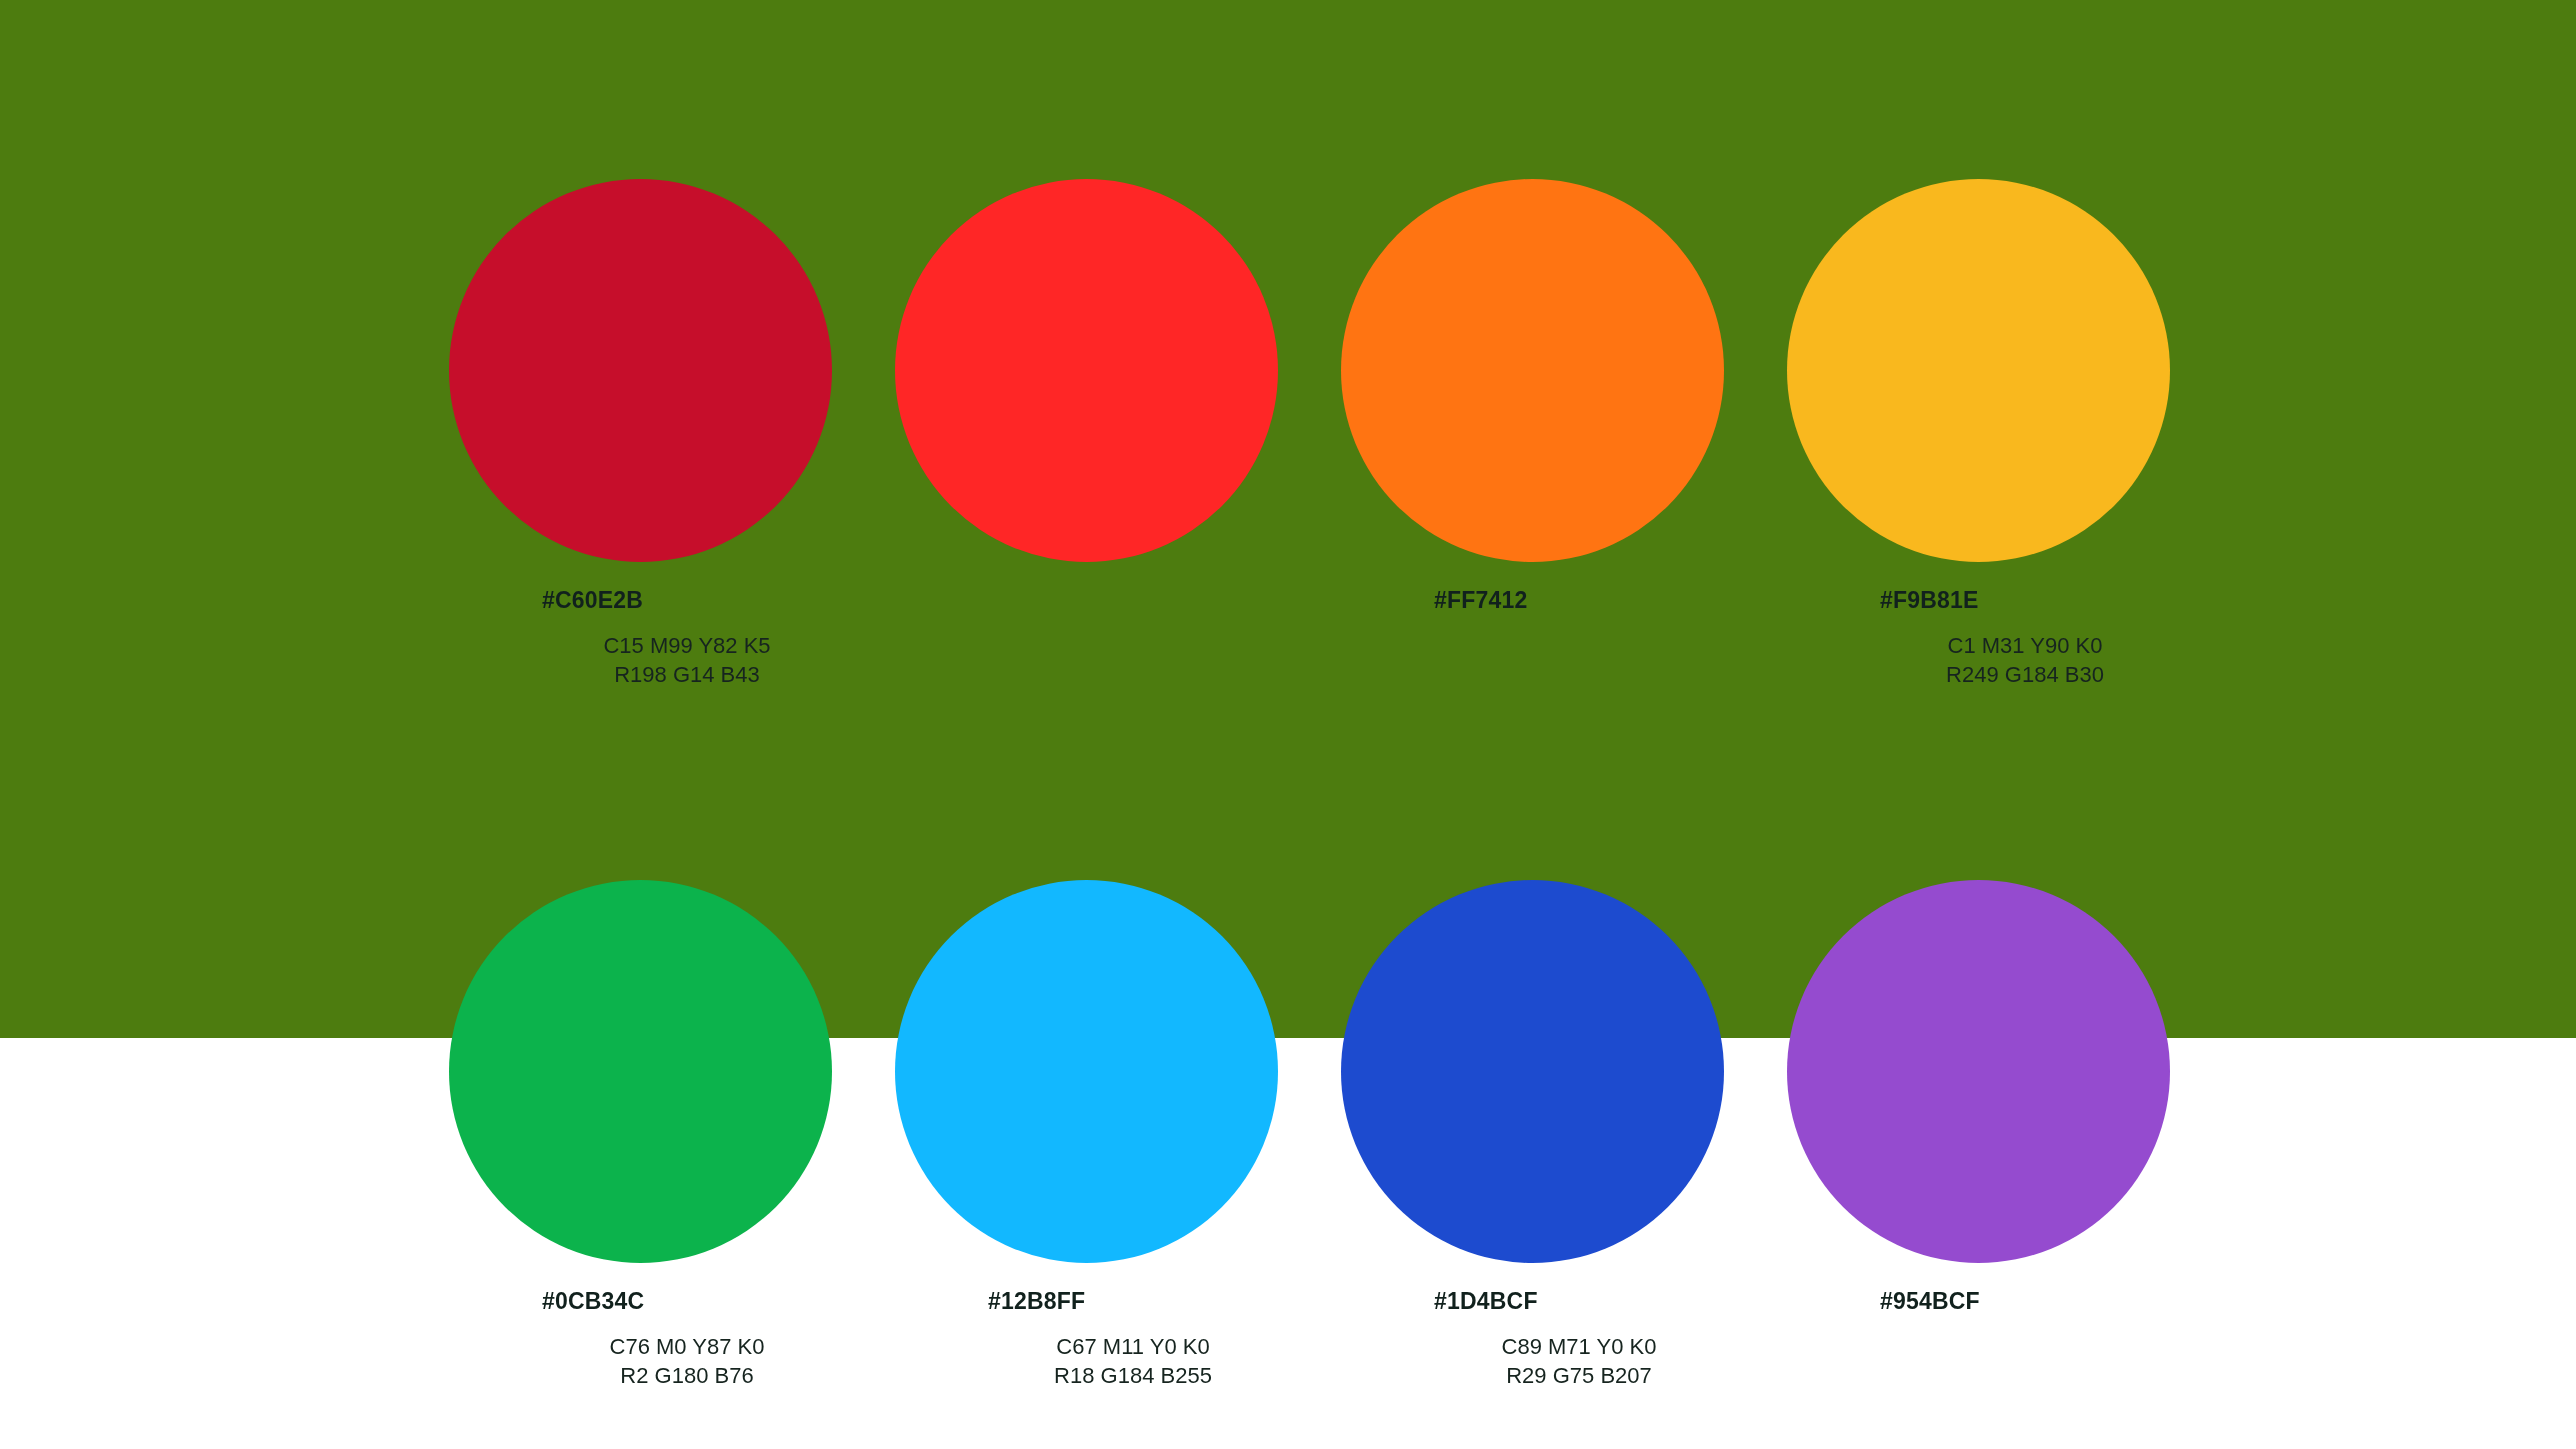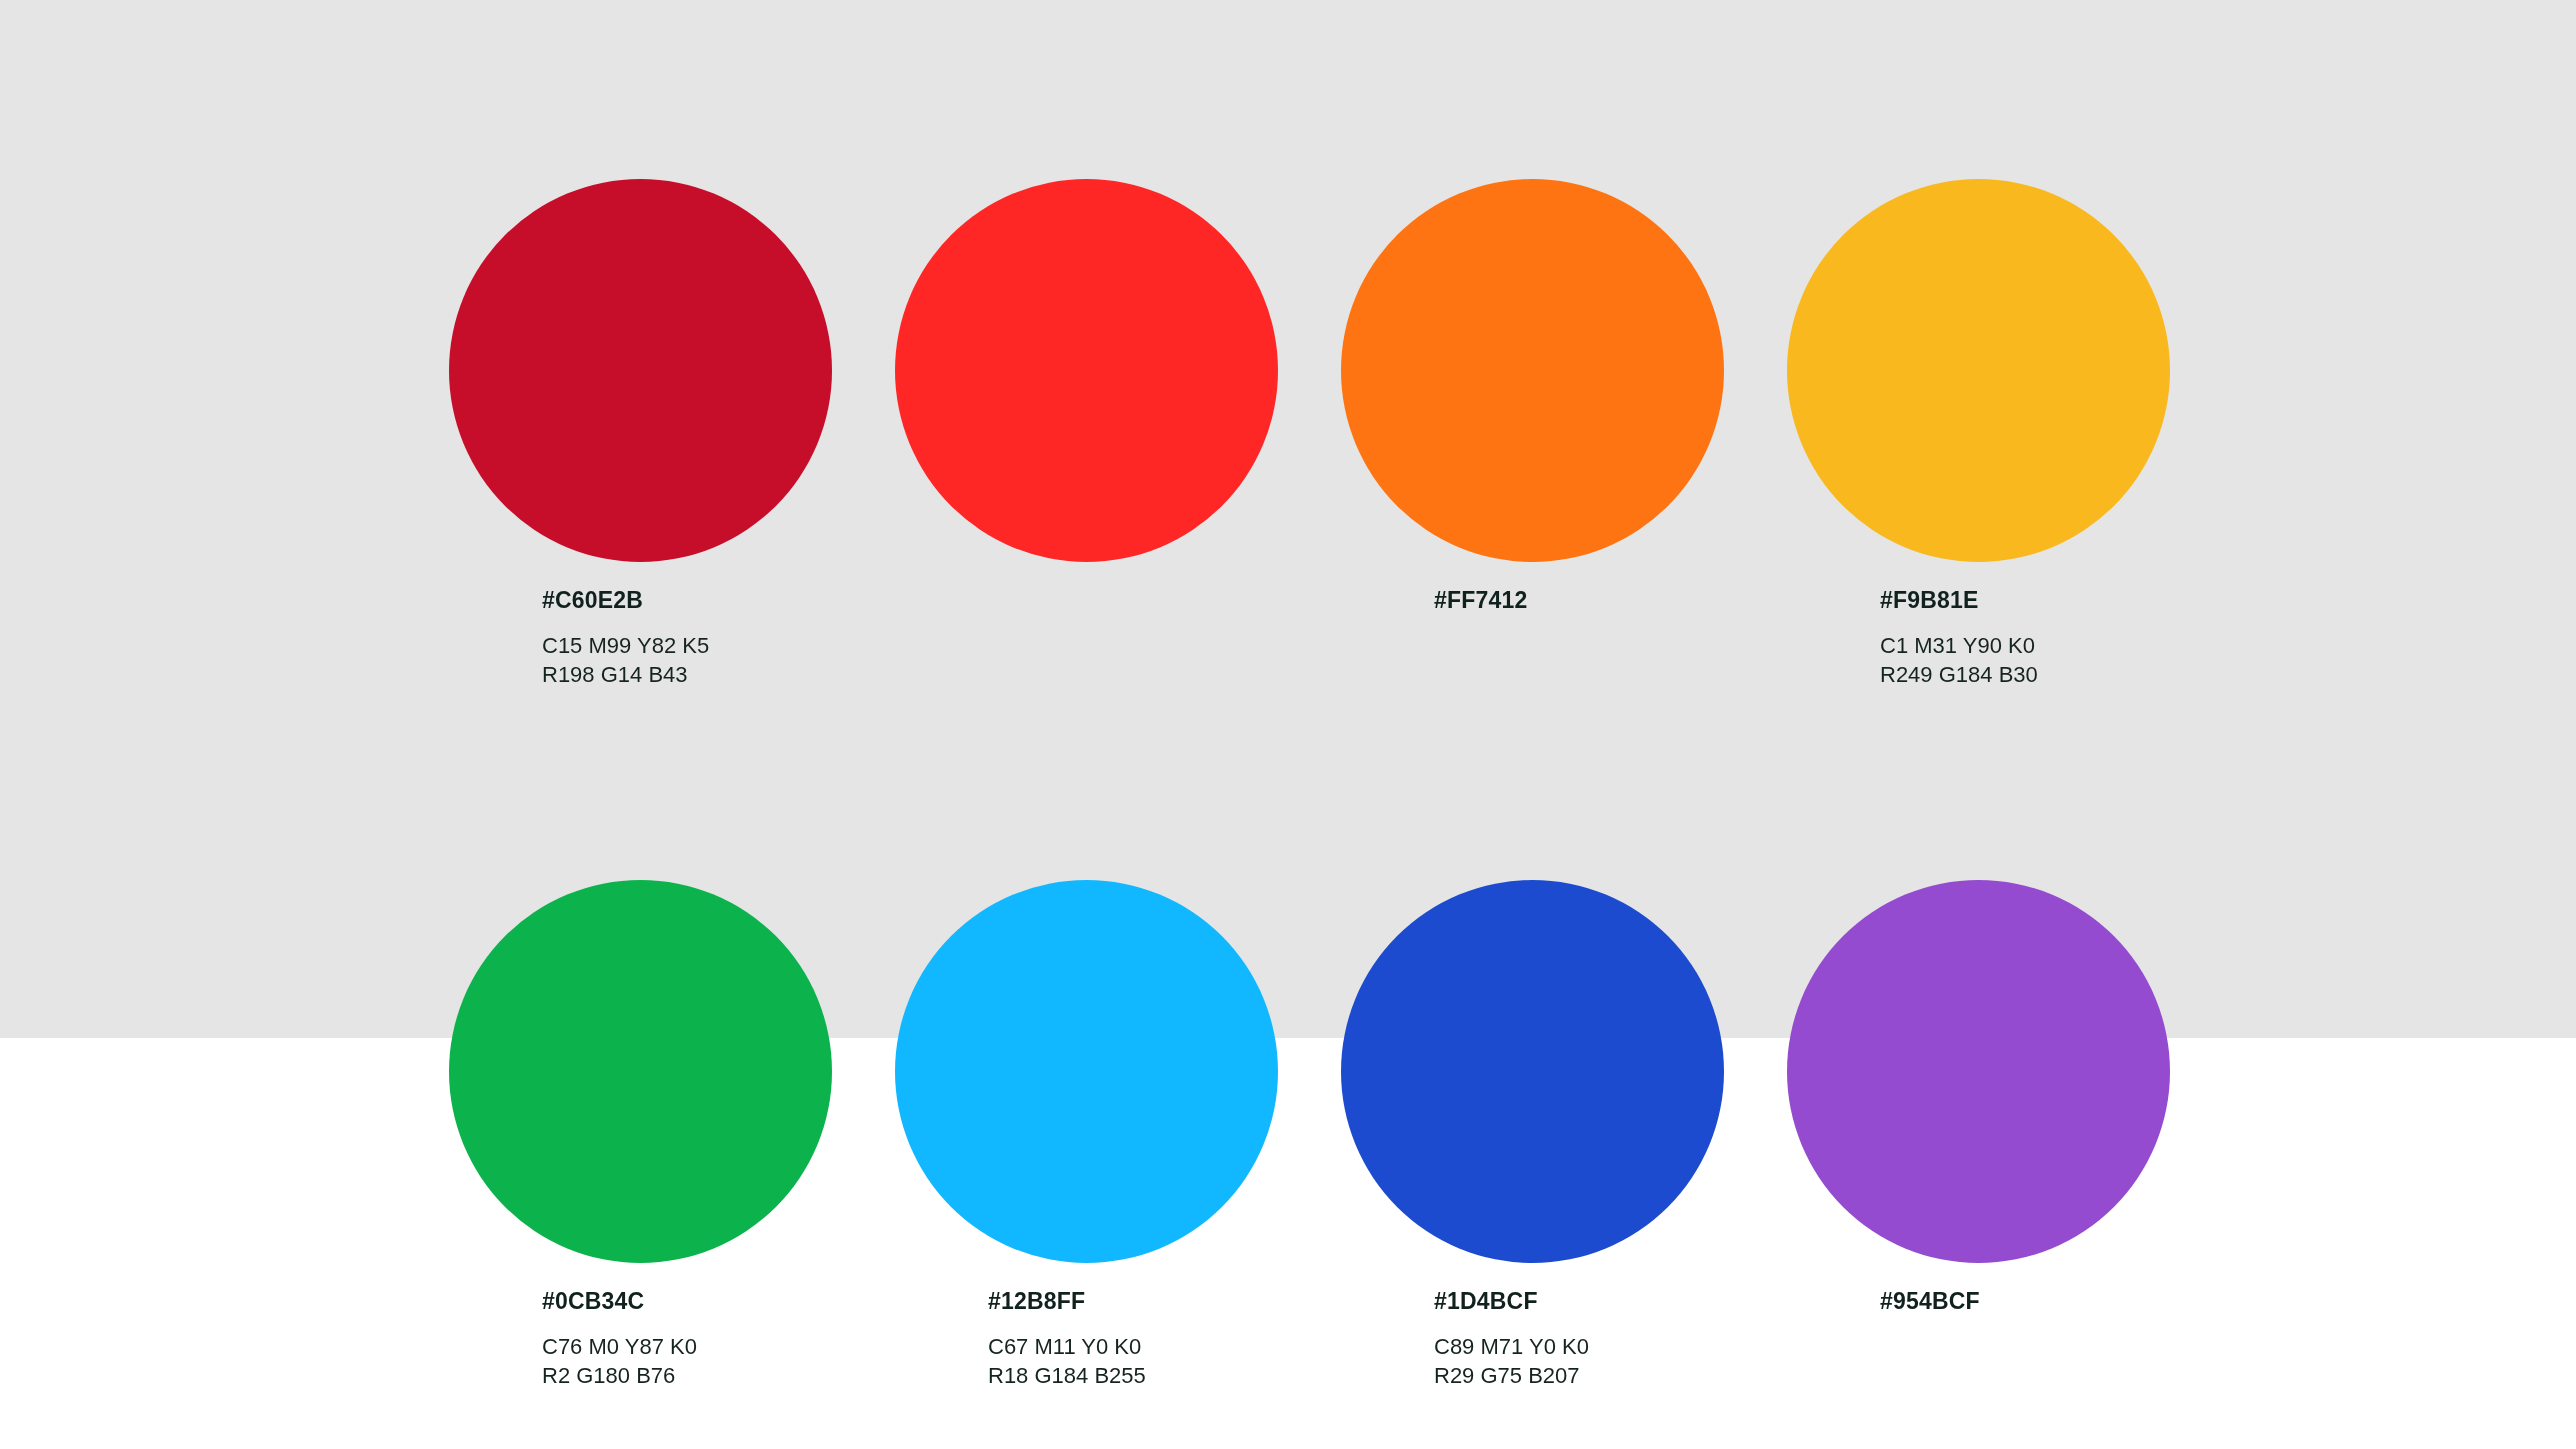--- a/index.html
+++ b/index.html
@@ -13,21 +13,21 @@
     height: 1449px;
     overflow: hidden;
     font-family: "Liberation Sans", "DejaVu Sans", sans-serif;
     -webkit-font-smoothing: antialiased;
   }
 
   #palette-board {
     position: relative;
     width: 2576px;
     height: 1038px;
-    background: #e5e5e5;
+    background: #4d7c0f;
     box-sizing: border-box;
     padding: 0;
   }
 
   .palette-grid {
     position: absolute;
     left: 449px;
     top: 179px;
     width: 1721px;
     display: grid;
@@ -63,20 +63,21 @@
     color: #11211D;
     white-space: nowrap;
   }
 
   .swatch-values {
     font-size: 22px;
     font-weight: 400;
     line-height: 1.34;
     color: #16241F;
     white-space: nowrap;
+    text-align: center;
   }
 
   .swatch-cmyk,
   .swatch-rgb {
     display: block;
   }
 </style>
 </head>
 <body style="background-color: rgb(255, 255, 255);">
 

